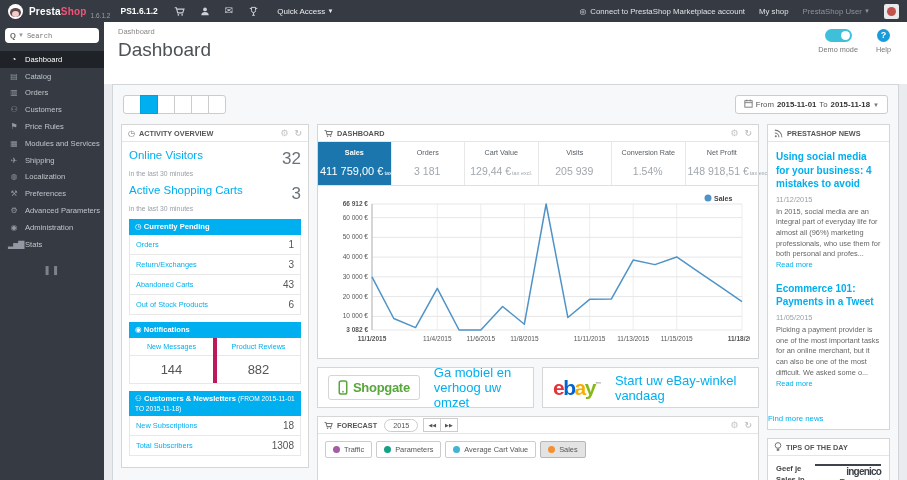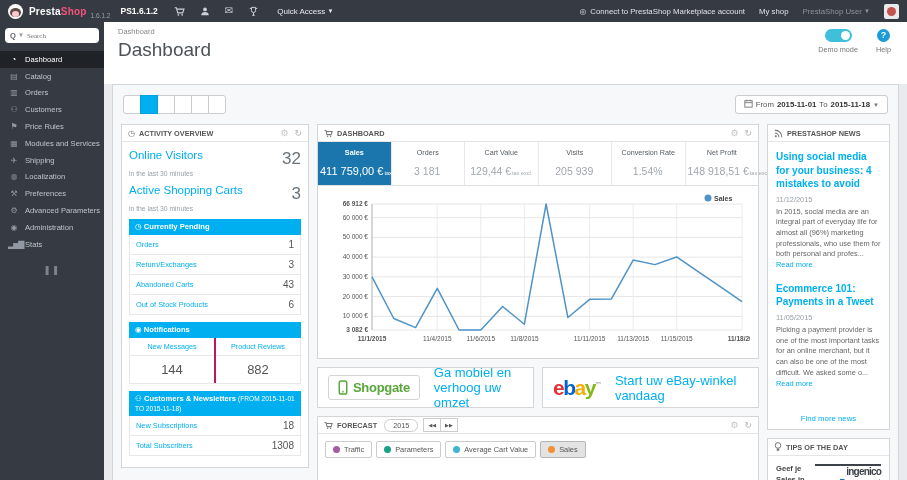--- a/index.html
+++ b/index.html
@@ -21,21 +21,21 @@
   .tb-right{margin-left:auto;display:flex;align-items:center;gap:14px}
   .tb-link{font-size:7.8px;color:#dfe2e6;cursor:pointer;display:flex;align-items:center;gap:4px}
   .tb-user{font-size:7.8px;color:#8d939c;cursor:pointer}
   .avatar{width:15px;height:15px;border-radius:2px;background:#e8eaec;position:relative;overflow:hidden}
   .avatar:before{content:"";position:absolute;left:3px;top:3px;width:9px;height:9px;border-radius:50%;background:#c2524e}
   .caret{font-size:6px;vertical-align:1px}
   
   .sidebar{position:absolute;top:22px;left:0;width:104px;bottom:0;background:#363a42;z-index:20}
   .search-box{margin:6px 5px 8px;background:#fff;border-radius:4px;height:15px;display:flex;align-items:center;padding:0 5px;gap:3px}
   .search-q{font-size:7.5px;color:#666;font-weight:bold}
-  .search-box input{border:none;outline:none;width:58px;font-size:7px;color:#555;font-family:Liberation Serif, serif;background:transparent}
+  .search-box input{border:none;outline:none;width:58px;font-size:7px;color:#555;font-family:Liberation Mono, monospace;background:transparent}
   .nav-item{display:flex;align-items:center;height:16.8px;padding-left:8px;color:#c0c5cb;font-size:7.6px;gap:6px;cursor:pointer;white-space:nowrap}
   .nav-item.active{background:#1f2226;color:#fff}
   .nav-ic{width:11px;text-align:center;font-size:8px;color:#9299a2;flex:none;letter-spacing:-1px}
   .nav-item.active .nav-ic{color:#fff}
   .collapse-btn{color:#7d838b;text-align:center;margin-top:12px;font-size:9px;letter-spacing:1px;cursor:pointer}
   
   .main{position:absolute;left:104px;top:22px;right:0;bottom:0;background:#e9ebee;overflow:hidden}
   .page-head{background:#fff;height:62px;padding:5px 14px;position:relative}
   .breadcrumb{font-size:7.5px;color:#888}
   .page-title{font-size:19px;color:#4c5256;font-weight:normal;margin-top:3px}
@@ -71,21 +71,21 @@
   .metric-value{font-size:17px;color:#6a737b}
   .metric-sub{font-size:6.8px;color:#9aa0a6;margin:1px 0 7px}
   .subpanel{margin-bottom:7px}
   .subpanel-head{background:#00aff0;color:#fff;font-size:7.6px;font-weight:bold;padding:3px 6px;line-height:1.3}
   .subpanel-sub{font-weight:normal;font-size:6.6px}
   .srow{display:flex;justify-content:space-between;align-items:center;border:1px solid #e8e8e8;border-top:none;background:#fff;padding:4px 6px}
   .srow a{color:#00aff0;font-size:7.4px;text-decoration:none;cursor:pointer}
   .srow .sval{color:#555;font-size:10px}
   .ngrid{display:flex;border:1px solid #e8e8e8;border-top:none}
   .ncol{flex:1;text-align:center}
-  .ncol+.ncol{border-left:2px solid #be185d}
+  .ncol+.ncol{border-left:4px solid #be185d}
   .ncol .nlab{display:block;color:#00aff0;font-size:7.2px;padding:4px 2px;border-bottom:1px solid #e8e8e8;text-decoration:none;cursor:pointer}
   .ncol .nval{font-size:13px;color:#555;padding:6px 0}
   
   .kpis{display:flex;border-bottom:1px solid #e0e0e0}
   .kpi{flex:1;text-align:center;padding:6px 2px 8px;border-right:1px solid #e8e8e8;cursor:pointer;min-width:0}
   .kpi:last-child{border-right:none}
   .k-label{font-size:7.2px;color:#565d63;margin-bottom:8px;white-space:nowrap}
   .k-value{font-size:10.5px;color:#a0a7ad;white-space:nowrap}
   .k-suffix{font-size:5.5px;margin-left:1px}
   .kpi.active{background:#1a76ad}
@@ -110,21 +110,21 @@
   .toggle-chip.active{background:#e3e3e3;border-color:#b7b7b7}
   .dot{width:7px;height:7px;border-radius:50%;flex:none}
   .fc-chart{height:46px}
   
   .news-body-wrap{padding:8px 8px 4px}
   .news-item{margin-bottom:11px}
   .news-title{color:#00aff0;font-weight:bold;font-size:10px;line-height:1.35;margin-bottom:4px;cursor:pointer}
   .news-date{font-size:7.4px;color:#9aa0a6;margin-bottom:3px}
   .news-text{font-size:7.4px;color:#666;line-height:1.45}
   .read-more{color:#00aff0;cursor:pointer}
-  .find-more{display:block;text-align:center;color:#00aff0;font-size:7.8px;margin:10px 0 6px;text-decoration:none;cursor:pointer}
+  .find-more{display:block;color:#00aff0;font-size:7.8px;margin:10px 0 6px;text-decoration:none;cursor:pointer}
   .tips{margin-top:8px}
   .tips-content{padding:8px}
   .ingenico{float:right;text-align:right;margin-left:5px;width:66px}
   .ing-main{font-size:10px;font-weight:bold;color:#3e434b;border-top:2.5px solid #3e434b;line-height:1.15;letter-spacing:-.8px}
   .ing-sub{font-size:10px;color:#1d6fc9;font-weight:bold;line-height:1.15}
   .tips-heading{font-weight:bold;font-size:7.6px;color:#444;line-height:1.4}
 </style>
 </head>
 <body>
 

